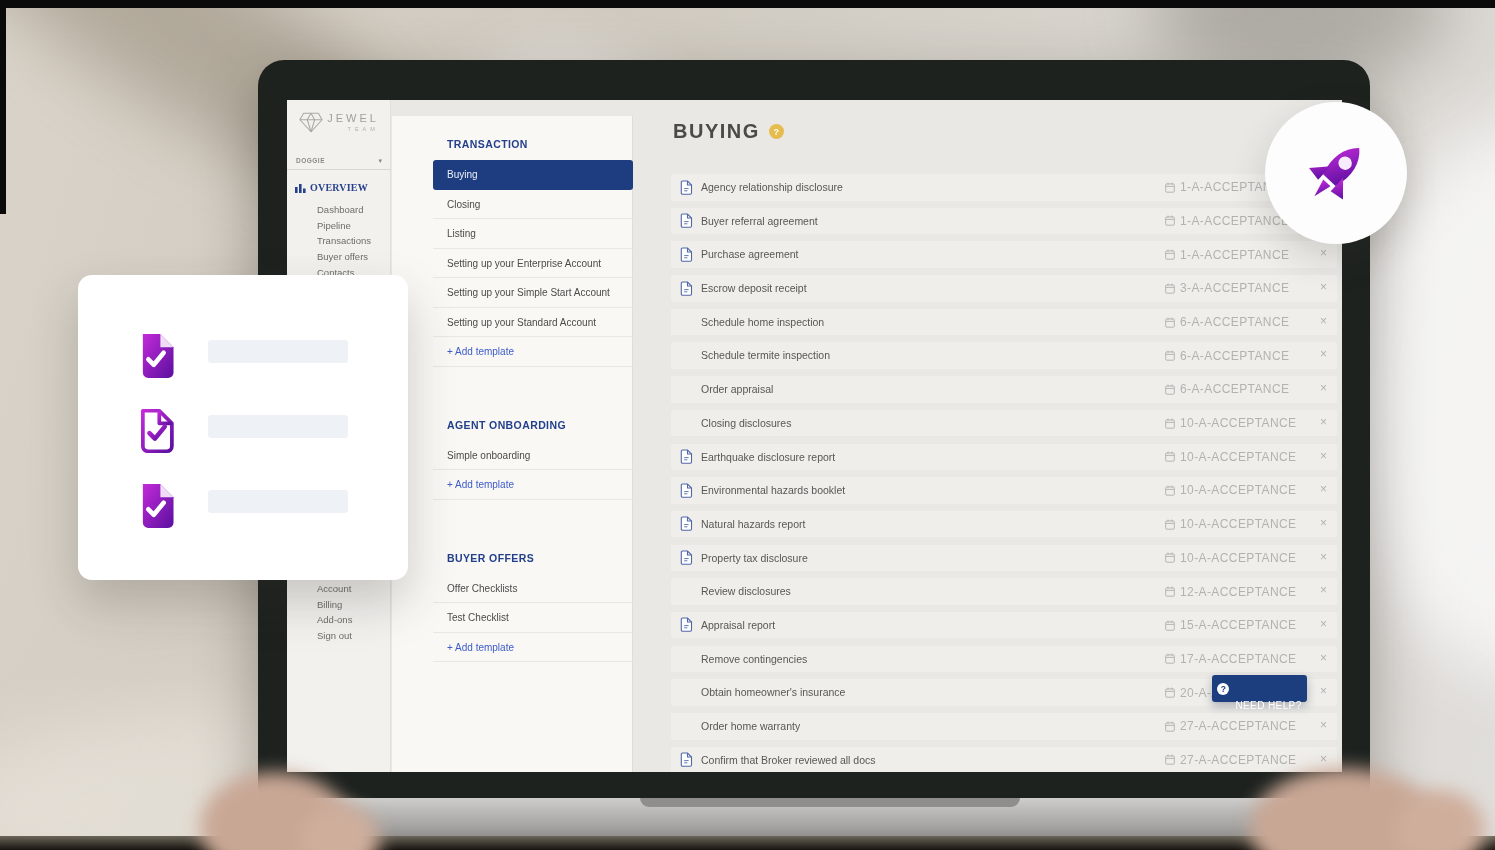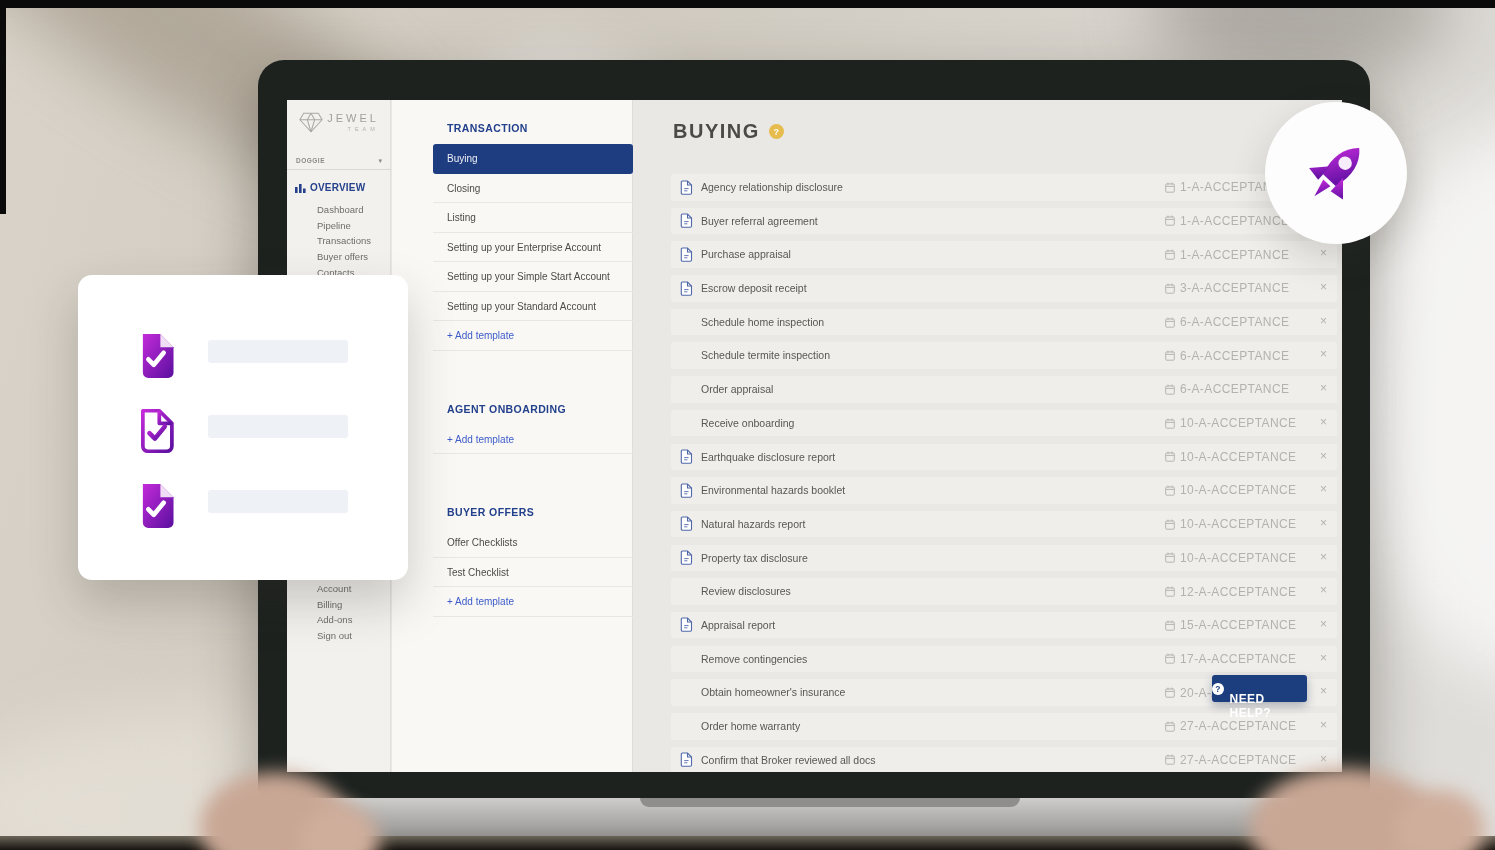--- a/index.html
+++ b/index.html
@@ -36,27 +36,27 @@
   .sidebar{position:absolute;left:0;top:0;width:104px;height:672px;background:#f2f1ee;border-right:1px solid #e0dfdc;}
   .logo{position:absolute;left:0;top:12px;width:104px;display:flex;align-items:center;justify-content:center;gap:4px;}
   .logo-text{display:flex;flex-direction:column;line-height:1;align-items:center;}
   .logo-title{font-size:11px;letter-spacing:3px;color:#a19f9c;font-weight:400;}
   .logo-sub{font-size:5.5px;letter-spacing:4px;color:#b3b1ae;margin-top:3px;align-self:flex-end;}
   .workspace{position:absolute;left:0;top:52px;width:104px;height:18px;border-bottom:1px solid #d9d8d5;
     display:flex;align-items:center;padding:0 9px;justify-content:space-between;}
   .workspace-label{font-size:6.5px;font-weight:bold;letter-spacing:.5px;color:#8b8a87;}
   .caret{font-size:7px;color:#8b8a87;}
   .overview{position:absolute;left:8px;top:82px;display:flex;align-items:center;gap:4px;}
-  .overview-label{font-size:10px;font-weight:bold;color:#26418c;letter-spacing:.2px;}
+  .overview-label{font-size:10px;font-weight:bold;color:#26418c;letter-spacing:.2px;font-family:Liberation Serif, serif;}
   .snav{position:absolute;left:22px;top:102px;margin-left:8px;}
   .snav-item{font-size:9.5px;color:#6e6d6a;line-height:15.7px;cursor:pointer;white-space:nowrap;}
   .sfoot{position:absolute;left:22px;top:481px;}
 
   
-  .tcol{position:absolute;left:105px;top:0;width:241px;height:672px;background:#f9f8f5;border-right:1px solid #dedddc;padding-top:22px;}
+  .tcol{position:absolute;left:105px;top:16px;width:241px;height:672px;background:#f9f8f5;border-right:1px solid #dedddc;padding-top:22px;}
   .tsec-title{margin:0 0 10px 55px;font-size:10.5px;font-weight:bold;color:#23408c;letter-spacing:.4px;}
   .tsec + .tsec .tsec-title{margin-top:52px;}
   .titem{width:200px;margin-left:41px;height:29.5px;line-height:29.5px;padding-left:14px;
     font-size:10px;color:#4c4b48;border-bottom:1px solid #e8e7e4;cursor:pointer;white-space:nowrap;overflow:hidden;}
   .titem.selected{background:var(--navy);color:#eef0f6;border-radius:3px;border-bottom-color:transparent;}
   .titem.add{color:var(--link);}
 
   
   .main{position:absolute;left:346px;top:0;width:709px;height:672px;}
   .main-title-row{position:absolute;left:40px;top:20px;display:flex;align-items:center;gap:9px;}
@@ -84,21 +84,21 @@
   .badge{position:absolute;left:1265px;top:102px;width:142px;height:142px;border-radius:50%;background:#fdfdfd;
     box-shadow:0 14px 36px rgba(60,55,45,.18);display:flex;align-items:center;justify-content:center;}
   .badge svg{transform:rotate(43deg);}
 
   
   .needhelp{position:absolute;left:1212px;top:675px;width:95px;height:27px;background:var(--helpnavy);
     border-radius:3px;display:flex;align-items:center;justify-content:center;gap:6px;cursor:pointer;
     box-shadow:0 4px 10px rgba(20,30,60,.3);}
   .needhelp .qb{width:12px;height:12px;border-radius:50%;background:#fff;color:var(--helpnavy);
     font-size:8.5px;font-weight:bold;display:flex;align-items:center;justify-content:center;}
-  .needhelp .nh-label{color:#fff;font-size:12px;font-weight:bold;letter-spacing:.4px;margin-top:34px;}
+  .needhelp .nh-label{color:#fff;font-size:10px;font-weight:normal;letter-spacing:.4px;margin-top:34px;}
   .hidden-defs{position:absolute;width:0;height:0;}
 </style>
 </head>
 <body>
 
 <svg class="hidden-defs" aria-hidden="true">
   <defs>
     <linearGradient id="pg" x1="0" y1="0" x2="1" y2="1">
       <stop class="gstart" offset="0" stop-color="#c32bd9"></stop>
       <stop class="gend" offset="1" stop-color="#5a0f9f"></stop>
@@ -169,20 +169,21 @@
               <div class="titem">Listing</div>
               <div class="titem">Setting up your Enterprise Account</div>
               <div class="titem">Setting up your Simple Start Account</div>
               <div class="titem">Setting up your Standard Account</div>
               <div class="titem add">+ Add template</div>
             </div>
           </div>
           <div class="tsec">
             <h3 class="tsec-title">AGENT ONBOARDING</h3>
             <div class="tlist">
+              <div class="titem">Simple onboarding</div>
               <div class="titem add">+ Add template</div>
             </div>
           </div>
           <div class="tsec">
             <h3 class="tsec-title">BUYER OFFERS</h3>
             <div class="tlist">
               <div class="titem">Offer Checklists</div>
               <div class="titem">Test Checklist</div>
               <div class="titem add">+ Add template</div>
             </div>
@@ -230,21 +231,21 @@
                 <span class="duetext">1-A-ACCEPTANCE</span>
               </span>
               <span class="close">×</span>
             </div>
             <div class="crow">
               <span class="doc"><svg width="13" height="15" viewBox="0 0 13 15">
                   <path d="M2.5 1 h5 l4 4 v8 a1.2 1.2 0 0 1 -1.2 1.2 h-7.8 a1.2 1.2 0 0 1 -1.2 -1.2 v-10.8 a1.2 1.2 0 0 1 1.2 -1.2 z" fill="#fff" stroke="#5068aa" stroke-width="1.1"></path>
                   <path d="M7.5 1 v4 h4" fill="none" stroke="#5068aa" stroke-width="1.1"></path>
                   <path d="M4.2 8.6 h4.4 M4.2 10.8 h3.2" stroke="#5068aa" stroke-width=".9"></path>
                 </svg></span>
-              <span class="clabel">Purchase appraisal</span>
+              <span class="clabel">Purchase agreement</span>
               <span class="due">
                 <span class="cal">
                   <svg width="10" height="11" viewBox="0 0 10 11">
                     <rect x=".7" y="1.9" width="8.6" height="8.3" rx="1" fill="none" stroke="#b7b6b3" stroke-width="1"></rect>
                     <path d="M3 .6 v2.4 M7 .6 v2.4 M.7 4.4 h8.6" stroke="#b7b6b3" stroke-width="1" fill="none"></path>
                   </svg>
                 </span>
                 <span class="duetext">1-A-ACCEPTANCE</span>
               </span>
               <span class="close">×</span>
@@ -300,21 +301,21 @@
                   <svg width="10" height="11" viewBox="0 0 10 11">
                     <rect x=".7" y="1.9" width="8.6" height="8.3" rx="1" fill="none" stroke="#b7b6b3" stroke-width="1"></rect>
                     <path d="M3 .6 v2.4 M7 .6 v2.4 M.7 4.4 h8.6" stroke="#b7b6b3" stroke-width="1" fill="none"></path>
                   </svg>
                 </span>
                 <span class="duetext">6-A-ACCEPTANCE</span>
               </span>
               <span class="close">×</span>
             </div>
             <div class="crow">
-              <span class="clabel">Receive onboarding</span>
+              <span class="clabel">Closing disclosures</span>
               <span class="due">
                 <span class="cal">
                   <svg width="10" height="11" viewBox="0 0 10 11">
                     <rect x=".7" y="1.9" width="8.6" height="8.3" rx="1" fill="none" stroke="#b7b6b3" stroke-width="1"></rect>
                     <path d="M3 .6 v2.4 M7 .6 v2.4 M.7 4.4 h8.6" stroke="#b7b6b3" stroke-width="1" fill="none"></path>
                   </svg>
                 </span>
                 <span class="duetext">10-A-ACCEPTANCE</span>
               </span>
               <span class="close">×</span>

